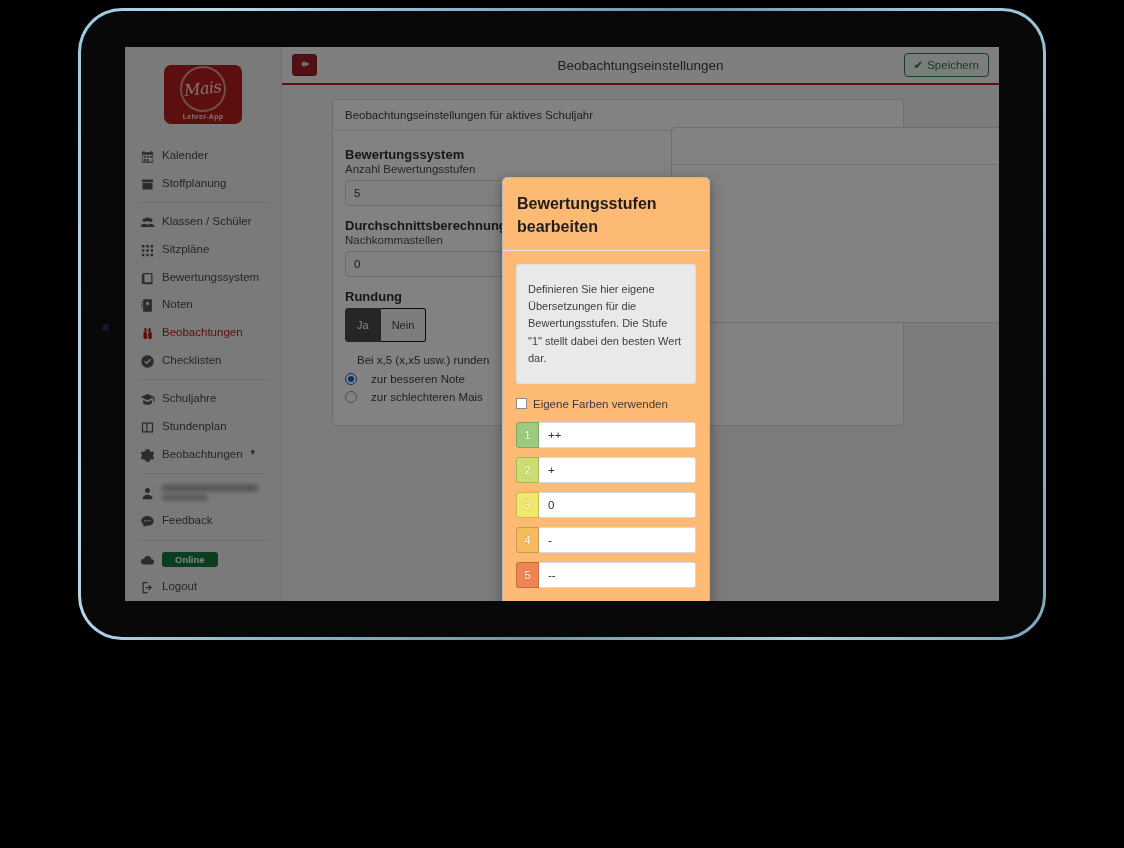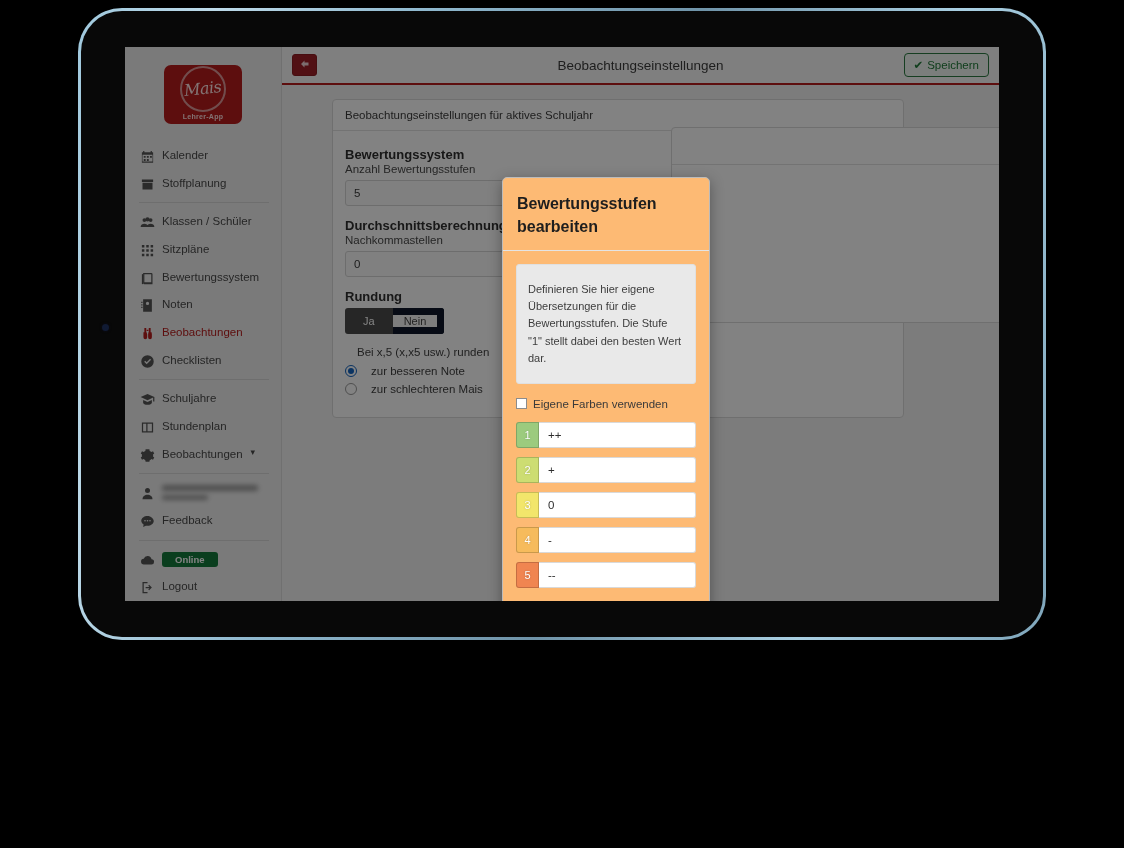--- a/index.html
+++ b/index.html
@@ -219,22 +219,22 @@
     background: #fbfbfb;
     font-size: 11.5px;
     color: #3a3a3a;
     padding: 0 8px;
     display: flex; align-items: center;
     margin-bottom: 12px;
   }
   .seg-group { display: flex; margin: 4px 0 12px 0; }
   .seg {
     font-size: 11px;
-    padding: 0 11px;
-    border: 7px solid #0f172a;
+    padding: 10px 11px;
+    border: 1px solid #0f172a;
     cursor: pointer;
     color: #444;
     background: #f6f6f6;
   }
   .seg.on { background: #4b4b4b; color: #fff; border-color: #4b4b4b; }
   .seg:first-child { border-radius: 3px 0 0 3px; }
   .seg:last-child { border-radius: 0 3px 3px 0; border-left: none; }
   .hint-text { font-size: 11.5px; color: #3f3f3f; margin: 2px 0 7px 12px; }
   .radio-row {
     display: flex; align-items: flex-start; gap: 14px;

